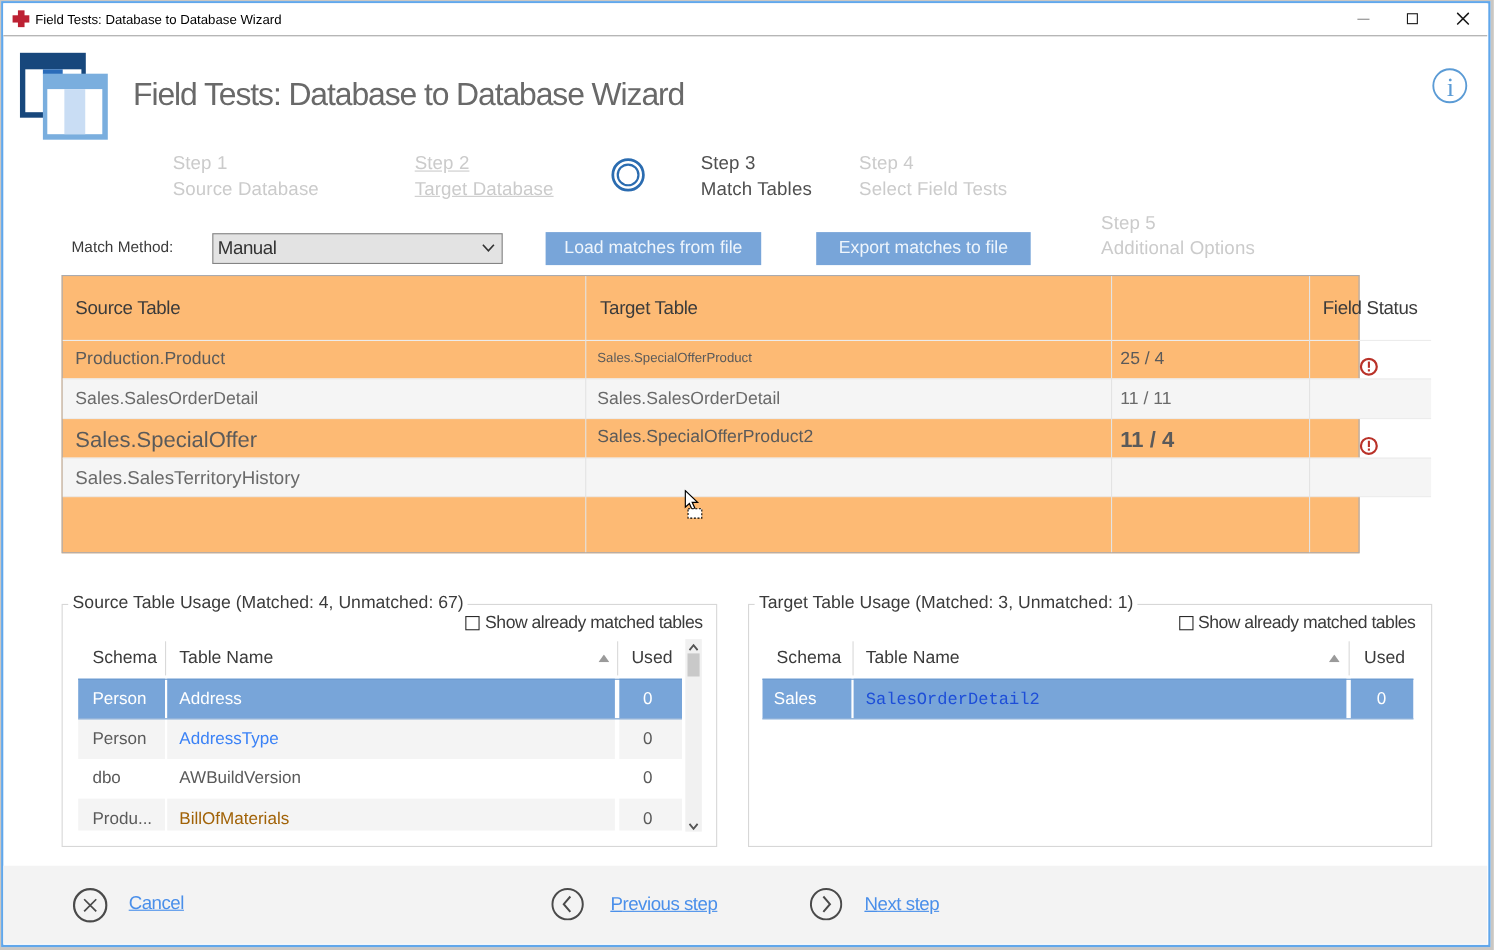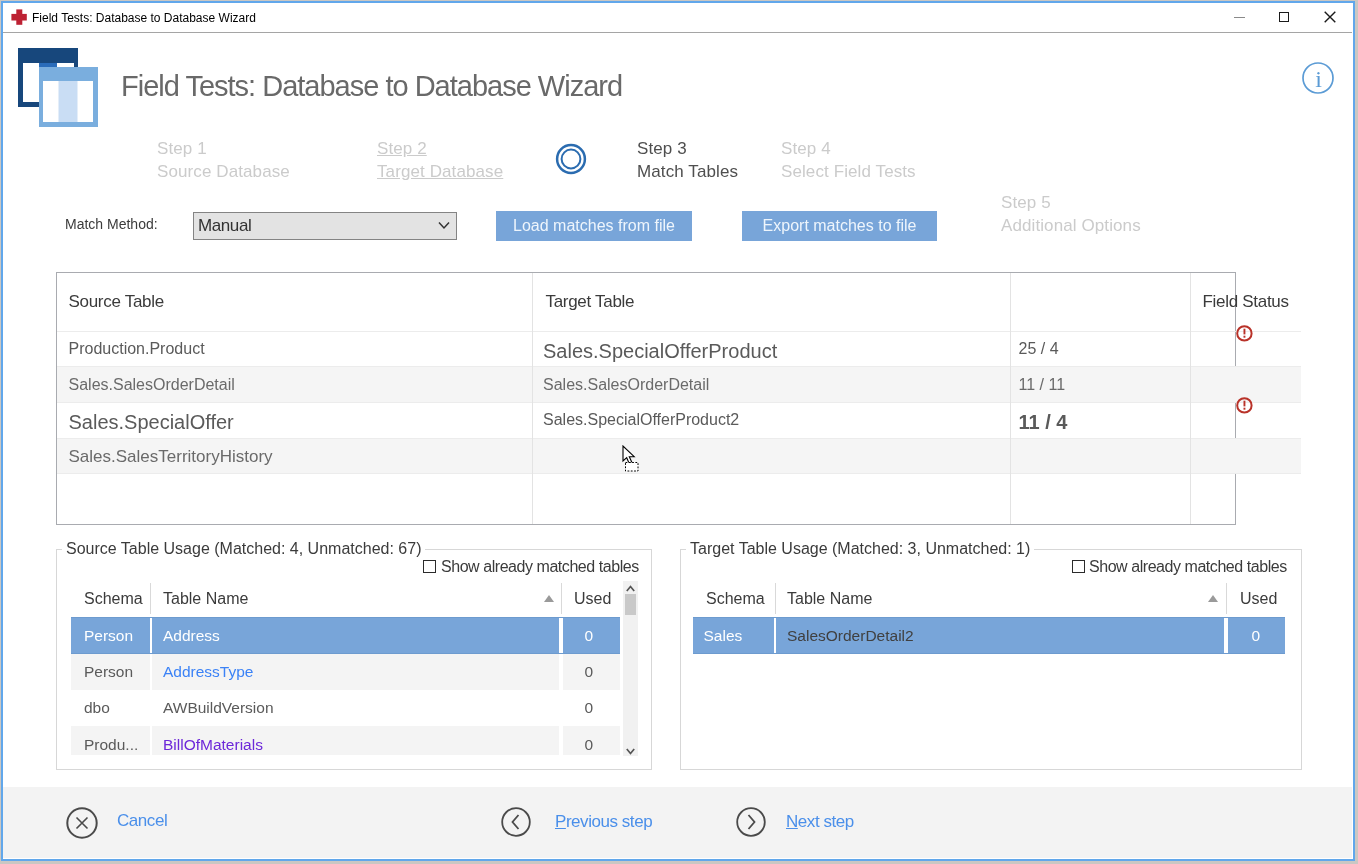--- a/index.html
+++ b/index.html
@@ -12,21 +12,21 @@
 .t { position:absolute; white-space:nowrap; }
 .btn { background:#78a5d9; color:#eef5fc; font-size:16px; text-align:center; line-height:29.5px; }
 .step { position:absolute; font-size:17px; line-height:23px; color:#cbcbcb; letter-spacing:0.1px; }
 .step.active { color:#4f4f4f; }
 .vline { position:absolute; width:1px; background:#e3e3e3; }
 .hl { position:absolute; height:1px; background:#ececec; }
 .grp { position:absolute; border:1px solid #d7d7d7; }
 .leg { position:absolute; background:#fff; padding:0 4px; font-size:16px; color:#3b3b3b; white-space:nowrap; }
 .cb { position:absolute; width:13px; height:13px; background:#fff; border:1px solid #2b2b2b; }
 .cbl { position:absolute; font-size:16px; color:#3b3b3b; white-space:nowrap; letter-spacing:-0.45px; }
-.flink { position:absolute; font-size:17px; color:#4a8fea; white-space:nowrap; letter-spacing:-0.45px; }
+.flink { position:absolute; font-size:17px; color:#4a8fea; white-space:nowrap; letter-spacing:-0.45px;text-decoration:underline; }
 </style>
 </head>
 <body>
 <div id="window"></div>
 <div id="titlebar"></div>
 <div id="footer"></div>
 
 <svg class="abs" style="left:11px;top:9px" width="16" height="16">
   <rect x="5.3" y="0.4" width="6" height="15.4" fill="#bd2133"></rect>
   <rect x="0.4" y="4.9" width="15.4" height="6.6" fill="#bd2133"></rect>
@@ -67,36 +67,36 @@
 
 <div class="t" style="left:65px;top:216px;font-size:14px;color:#3b3b3b;">Match Method:</div>
 <div class="abs" style="left:193px;top:211.5px;width:264px;height:28.5px;background:#e3e3e3;border:1px solid #848484;"></div>
 <div class="t" style="left:198px;top:216px;font-size:17px;color:#333;letter-spacing:-0.4px;text-align:right;">Manual</div>
 <svg class="abs" style="left:438px;top:221px" width="12" height="9">
   <path d="M1 1.5 L6 7 L11 1.5" stroke="#333" stroke-width="1.5" fill="none"></path>
 </svg>
 <div class="abs btn" style="left:496px;top:211px;width:196px;height:29.5px;">Load matches from file</div>
 <div class="abs btn" style="left:742px;top:211px;width:195px;height:29.5px;">Export matches to file</div>
 
-<div class="abs" style="left:55.5px;top:272px;width:1180px;height:253px;border:1px solid #a9abb0;background:#ffffff;">
+<div class="abs" style="left:55.5px;top:250px;width:1180px;height:253px;border:1px solid #a9abb0;background:#fdba74;">
   <div class="abs" style="left:0;top:93.2px;width:1244px;height:35.7px;background:#f5f5f5;"></div>
   <div class="abs" style="left:0;top:164.6px;width:1244px;height:35.7px;background:#f5f5f5;"></div>
   <div class="hl" style="left:0;top:57.5px;width:1244px;"></div>
   <div class="hl" style="left:0;top:93.2px;width:1244px;"></div>
   <div class="hl" style="left:0;top:128.9px;width:1244px;"></div>
   <div class="hl" style="left:0;top:164.6px;width:1244px;"></div>
   <div class="hl" style="left:0;top:200.3px;width:1244px;"></div>
   <div class="vline" style="left:475px;top:0;height:251px;"></div>
   <div class="vline" style="left:953px;top:0;height:251px;"></div>
   <div class="vline" style="left:1133px;top:0;height:251px;"></div>
   <div class="t" style="left:12px;top:19px;font-size:17px;color:#3b3b3b;letter-spacing:-0.3px;">Source Table</div>
   <div class="t" style="left:489px;top:19px;font-size:17px;color:#3b3b3b;letter-spacing:-0.3px;">Target Table</div>
   <div class="t" style="left:1146px;top:19px;font-size:17px;color:#3b3b3b;letter-spacing:-0.3px;">Field Status</div>
   <div class="t" style="left:12px;top:67px;font-size:16px;color:#5a5a5a;">Production.Product</div>
-  <div class="t" style="left:486.5px;top:67px;font-size:20px;color:#5a5a5a;">Sales.SpecialOfferProduct</div>
+  <div class="t" style="left:486.5px;top:67px;font-size:12px;color:#5a5a5a;">Sales.SpecialOfferProduct</div>
   <div class="t" style="left:962px;top:67px;font-size:16px;color:#5a5a5a;">25 / 4</div>
   <div class="t" style="left:12px;top:102.7px;font-size:16px;color:#6a6a6a;">Sales.SalesOrderDetail</div>
   <div class="t" style="left:486.5px;top:102.7px;font-size:16px;color:#6a6a6a;">Sales.SalesOrderDetail</div>
   <div class="t" style="left:962px;top:102.7px;font-size:16px;color:#6a6a6a;">11 / 11</div>
   <div class="t" style="left:12px;top:138.4px;font-size:20px;color:#5a5a5a;">Sales.SpecialOffer</div>
   <div class="t" style="left:486.5px;top:138.4px;font-size:16px;color:#5a5a5a;">Sales.SpecialOfferProduct2</div>
   <div class="t" style="left:962px;top:138.4px;font-size:20px;color:#5a5a5a;font-weight:bold;">11 / 4</div>
   <div class="t" style="left:12px;top:174.1px;font-size:17px;color:#6a6a6a;">Sales.SalesTerritoryHistory</div>
 </div>
 <svg class="abs" style="left:1235.5px;top:325.3px" width="17" height="17">
@@ -140,21 +140,21 @@
   <div class="t" style="left:13.5px;top:81.9px;font-size:15.5px;color:#5a5a5a;">Person</div>
   <div class="t" style="left:92.5px;top:81.9px;font-size:15.5px;color:#3b82f6;">AddressType</div>
   <div class="t" style="left:514px;top:81.9px;font-size:15.5px;color:#5a5a5a;">0</div>
   <div class="t" style="left:13.5px;top:118.3px;font-size:15.5px;color:#5a5a5a;">dbo</div>
   <div class="t" style="left:92.5px;top:118.3px;font-size:15.5px;color:#5a5a5a;">AWBuildVersion</div>
   <div class="t" style="left:514px;top:118.3px;font-size:15.5px;color:#5a5a5a;">0</div>
   <div class="abs" style="left:0;top:145.2px;width:79.5px;height:36.4px;background:#f4f4f4;"></div>
   <div class="abs" style="left:81.5px;top:145.2px;width:407px;height:36.4px;background:#f4f4f4;"></div>
   <div class="abs" style="left:492.5px;top:145.2px;width:56.5px;height:36.4px;background:#f4f4f4;"></div>
   <div class="t" style="left:13.5px;top:154.7px;font-size:15.5px;color:#5a5a5a;">Produ...</div>
-  <div class="t" style="left:92.5px;top:154.7px;font-size:15.5px;color:#6d28d9;">BillOfMaterials</div>
+  <div class="t" style="left:92.5px;top:154.7px;font-size:15.5px;color:#a16207;">BillOfMaterials</div>
   <div class="t" style="left:514px;top:154.7px;font-size:15.5px;color:#5a5a5a;">0</div>
 </div>
 
 <div class="abs" style="left:622.5px;top:581px;width:15px;height:175px;background:#f1f1f1;"></div>
 <svg class="abs" style="left:625.5px;top:584.5px" width="9" height="8">
     <path d="M0.8 6 L4.5 1.5 L8.2 6" stroke="#555" stroke-width="1.7" fill="none"></path>
   </svg>
 <div class="abs" style="left:624.5px;top:593.5px;width:11px;height:21px;background:#c9c9c9;"></div>
 <svg class="abs" style="left:625.5px;top:746.5px" width="9" height="8">
     <path d="M0.8 2 L4.5 6.5 L8.2 2" stroke="#555" stroke-width="1.7" fill="none"></path>
@@ -170,21 +170,21 @@
   <div class="t" style="left:547px;top:9px;font-size:16px;color:#3b3b3b;">Used</div>
   <svg class="abs" style="left:515px;top:14px" width="10" height="7">
       <path d="M5 0 L10 7 L0 7 Z" fill="#9a9a9a"></path>
     </svg>
   <div class="vline" style="left:82px;top:2px;height:31px;background:#d9d9d9;"></div>
   <div class="vline" style="left:533px;top:2px;height:31px;background:#d9d9d9;"></div>
   <div class="abs" style="left:0;top:36px;width:81px;height:36.4px;background:#78a5d9;"></div>
   <div class="abs" style="left:83px;top:36px;width:448px;height:36.4px;background:#78a5d9;"></div>
   <div class="abs" style="left:535px;top:36px;width:57px;height:36.4px;background:#78a5d9;"></div>
   <div class="t" style="left:10.5px;top:45.5px;font-size:15.5px;color:#fff;">Sales</div>
-  <div class="t" style="left:94px;top:45.5px;font-size:15.5px;color:#404040;">SalesOrderDetail2</div>
+  <div class="t" style="left:94px;top:45.5px;font-size:15.5px;color:#1d4ed8;font-family:Liberation Mono, monospace;">SalesOrderDetail2</div>
   <div class="t" style="left:558.5px;top:45.5px;font-size:15.5px;color:#fff;">0</div>
 </div>
 
 <svg class="abs" style="left:66px;top:807px" width="32" height="32">
   <circle cx="16" cy="16" r="14.7" fill="none" stroke="#4a4a4a" stroke-width="2"></circle>
   <path d="M10.5 10.5 L21.5 21.5 M21.5 10.5 L10.5 21.5" stroke="#4a4a4a" stroke-width="1.6"></path>
 </svg>
 <div class="flink" style="left:117px;top:811px;">Cancel</div>
 <svg class="abs" style="left:501px;top:807px" width="30" height="30">
   <circle cx="15" cy="15" r="13.8" fill="none" stroke="#4a4a4a" stroke-width="1.8"></circle>

